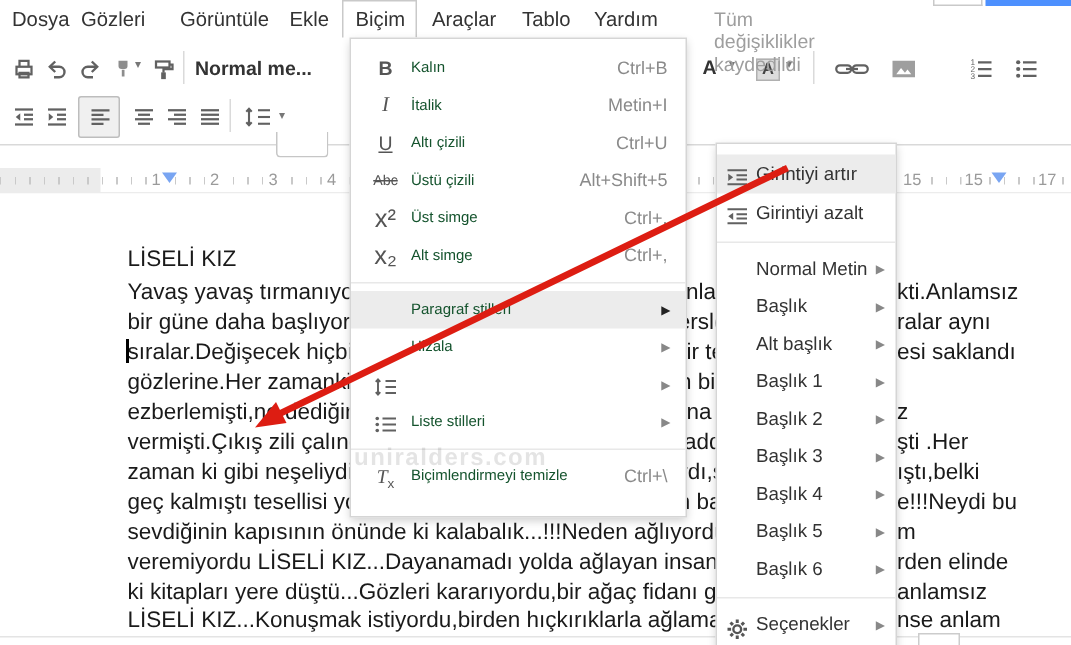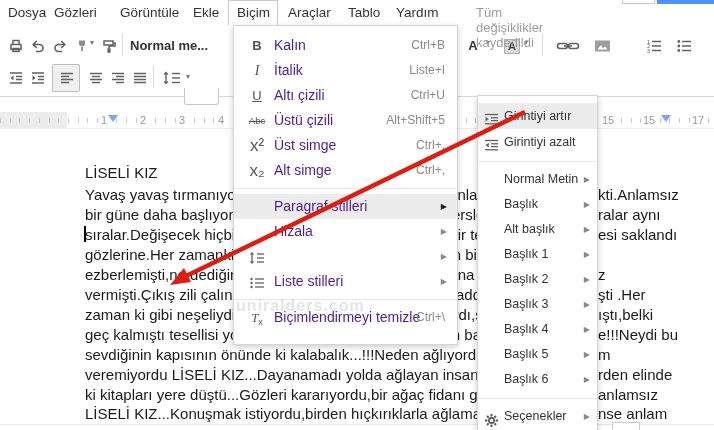--- a/index.html
+++ b/index.html
@@ -41,21 +41,21 @@
   .dl-r{position:absolute;left:598px;white-space:nowrap;display:block;}
   #caret-cursor{position:absolute;left:84px;top:97px;width:2px;height:16px;background:#000;}
   #doc-bottom-line{position:absolute;left:0;top:295px;width:714px;height:1px;background:#e4e4e4;}
   
   #fmt-menu{position:absolute;left:233px;top:25px;width:225px;background:#fff;border:1px solid #d5d5d5;
             box-shadow:0 2px 6px rgba(0,0,0,.2);box-sizing:border-box;padding:7px 0 14px;z-index:10;}
   .mrow{position:relative;height:25px;line-height:25px;}
   .mrow.hl{background:#ececec;}
   .mi{position:absolute;left:10px;top:0;width:26px;text-align:center;color:#555;font-size:13px;}
   .mi svg{vertical-align:middle;}
-  .ml{position:absolute;left:40px;top:0;font-size:14px;color:#4c1d95;}
+  .ml{position:absolute;left:40px;top:0;font-size:10px;color:#14532d;}
   .ms{position:absolute;right:12px;top:0;font-size:12px;color:#8a8a8a;}
   .marr{position:absolute;right:10px;top:0;font-size:8px;color:#888;}
   .marr.dark{color:#222;}
   .msep{height:1px;background:#e8e8e8;margin:5px 0;}
   .bold-i{font-weight:bold;}
   .italic-i{font-family:"Liberation Serif",serif;font-style:italic;font-size:14px;}
   .under-i{text-decoration:underline;}
   .strike-i{font-size:9.5px;text-decoration:line-through;}
   .supsub-i{font-size:17px;}
   .cleart-i{font-family:"Liberation Serif",serif;font-style:italic;font-size:13px;}
@@ -338,21 +338,21 @@
 
 <div id="fmt-menu">
   <div class="mrow">
     <span class="mi bold-i">B</span>
     <span class="ml">Kalın</span>
       <span class="ms">Ctrl+B</span>
   </div>
   <div class="mrow">
     <span class="mi italic-i">I</span>
     <span class="ml">İtalik</span>
-      <span class="ms">Liste+I</span>
+      <span class="ms">Metin+I</span>
   </div>
   <div class="mrow">
     <span class="mi under-i">U</span>
     <span class="ml">Altı çizili</span>
       <span class="ms">Ctrl+U</span>
   </div>
   <div class="mrow">
     <span class="mi strike-i">Abc</span>
     <span class="ml">Üstü çizili</span>
       <span class="ms">Alt+Shift+5</span>

